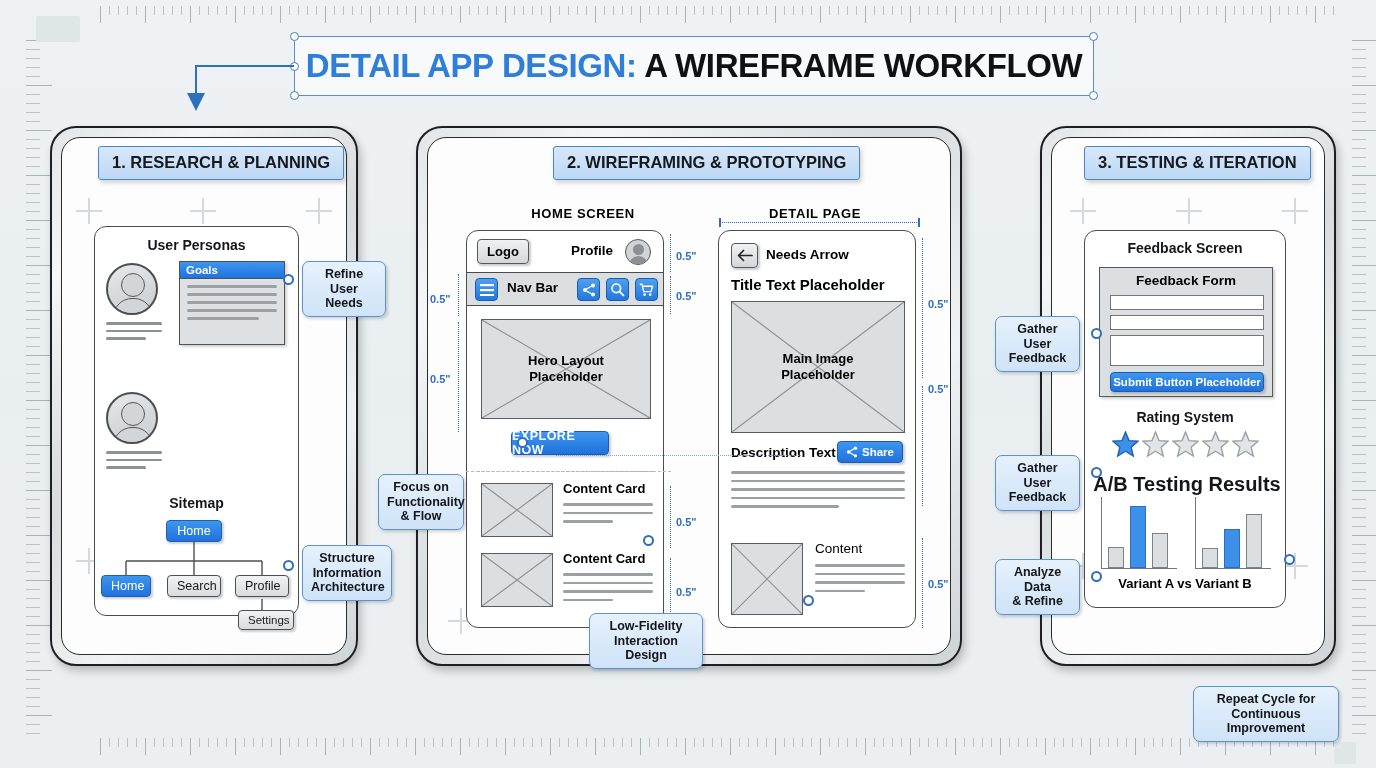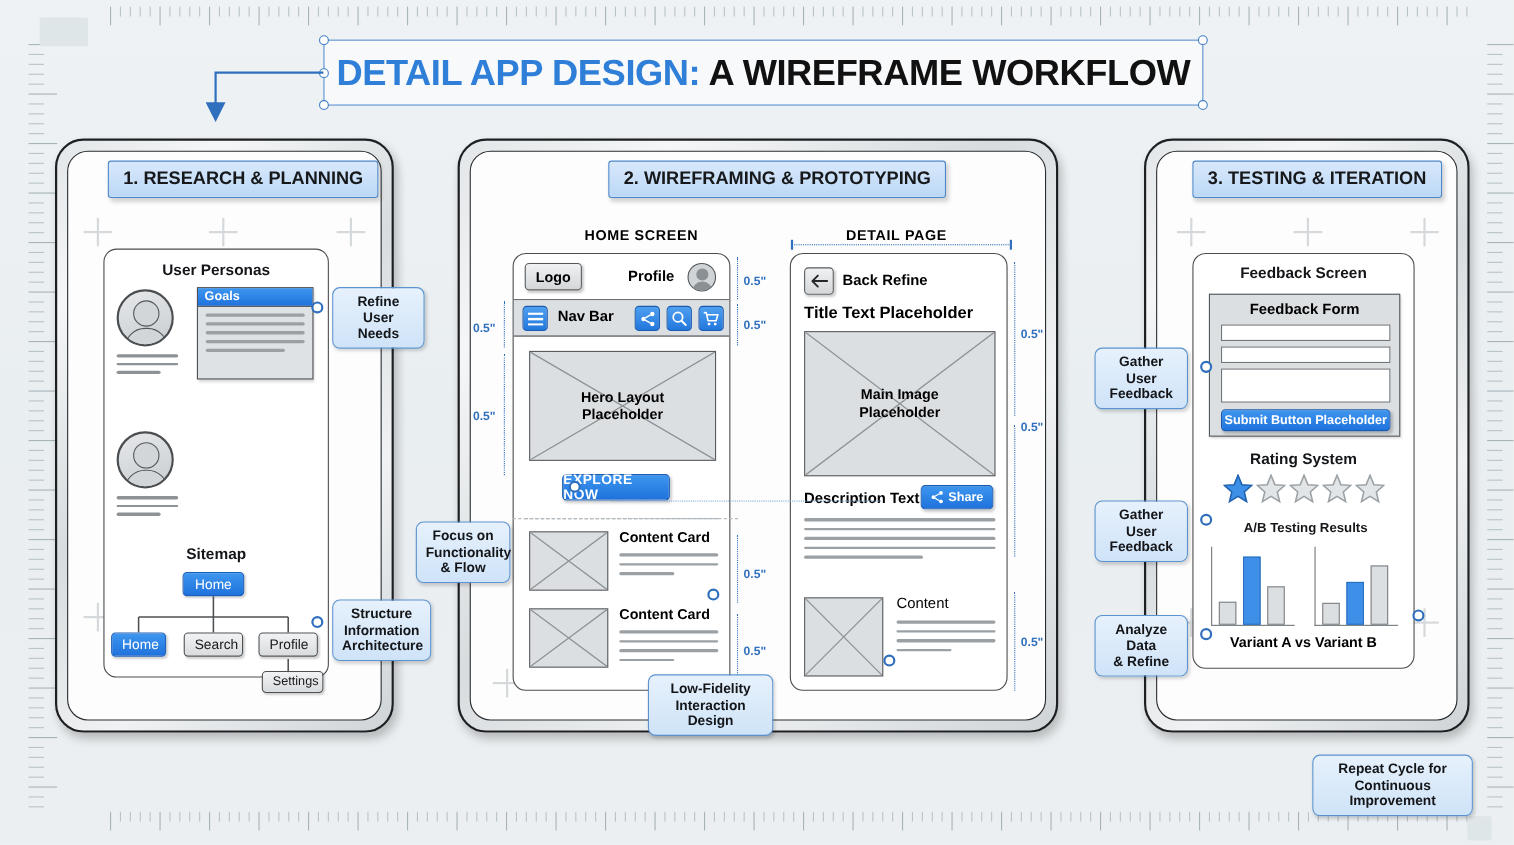--- a/index.html
+++ b/index.html
@@ -804,21 +804,21 @@
         </div>
       </div>
 
       <div class="inner-card" style="left:290px;top:92px;width:198px;height:398px;overflow:hidden;">
 
         <div class="btn-grey" style="position:absolute;left:12px;top:12px;width:27px;height:25px;">
           <svg width="16" height="13" viewBox="0 0 16 13">
             <path d="M15,6.5 H2 M6.5,1.5 L1.5,6.5 L6.5,11.5" stroke="#24282b" stroke-width="1.7" fill="none" stroke-linecap="round" stroke-linejoin="round"></path>
           </svg>
         </div>
-        <div style="position:absolute;left:47px;top:16px;font-size:13.5px;font-weight:bold;">Back Refine</div>
+        <div style="position:absolute;left:47px;top:16px;font-size:13.5px;font-weight:bold;">Needs Arrow</div>
 
         <div style="position:absolute;left:12px;top:45px;font-size:15px;font-weight:bold;">Title Text Placeholder</div>
 
         <div class="imgbox" style="position:absolute;left:12px;top:70px;width:174px;height:132px;">
           <svg viewBox="0 0 174 132" preserveAspectRatio="none">
               <path d="M0,0 L174,132 M174,0 L0,132" stroke="#8d9296" stroke-width="1.2" fill="none"></path>
             </svg>
           <div style="position:absolute;inset:0;display:flex;flex-direction:column;align-items:center;justify-content:center;font-size:13px;font-weight:bold;line-height:16px;">
             <span>Main Image</span>
             <span>Placeholder</span>
@@ -918,21 +918,21 @@
               <polygon points="13.5,1 17,9.6 26,10.2 19.2,16.3 21.3,25 13.5,20.2 5.7,25 7.8,16.3 1,10.2 10,9.6" fill="#e2e5e7" stroke="#9aa0a4" stroke-width="1.4"></polygon>
             </svg>
             <svg viewBox="0 0 27 27" class="star">
               <polygon points="13.5,1 17,9.6 26,10.2 19.2,16.3 21.3,25 13.5,20.2 5.7,25 7.8,16.3 1,10.2 10,9.6" fill="#e2e5e7" stroke="#9aa0a4" stroke-width="1.4"></polygon>
             </svg>
             <svg viewBox="0 0 27 27" class="star">
               <polygon points="13.5,1 17,9.6 26,10.2 19.2,16.3 21.3,25 13.5,20.2 5.7,25 7.8,16.3 1,10.2 10,9.6" fill="#e2e5e7" stroke="#9aa0a4" stroke-width="1.4"></polygon>
             </svg>
           </div>
 
-        <div class="sec-title" style="position:absolute;left:4px;right:0;top:242px;font-size:12px;">A/B Testing Results</div>
+        <div class="sec-title" style="position:absolute;left:4px;right:0;top:242px;font-size:20px;">A/B Testing Results</div>
 
         <div id="ab-chart" style="position:absolute;left:16px;top:266px;width:170px;height:72px;">
           <div style="position:absolute;left:0;bottom:0;width:76px;height:100%;border-left:1.5px solid #72777b;border-bottom:1.5px solid #72777b;">
             <div id="grpA" style="position:absolute;left:6px;right:4px;bottom:0;height:100%;">
                 <div class="bar" style="left: 0px; width: 16px; height: 30%;"></div>
                 <div class="bar blue" style="left: 22px; width: 16px; height: 88%;"></div>
                 <div class="bar" style="left: 44px; width: 16px; height: 50%;"></div>
               </div>
           </div>
           <div style="position:absolute;right:0;bottom:0;width:76px;height:100%;border-left:1.5px solid #72777b;border-bottom:1.5px solid #72777b;">

